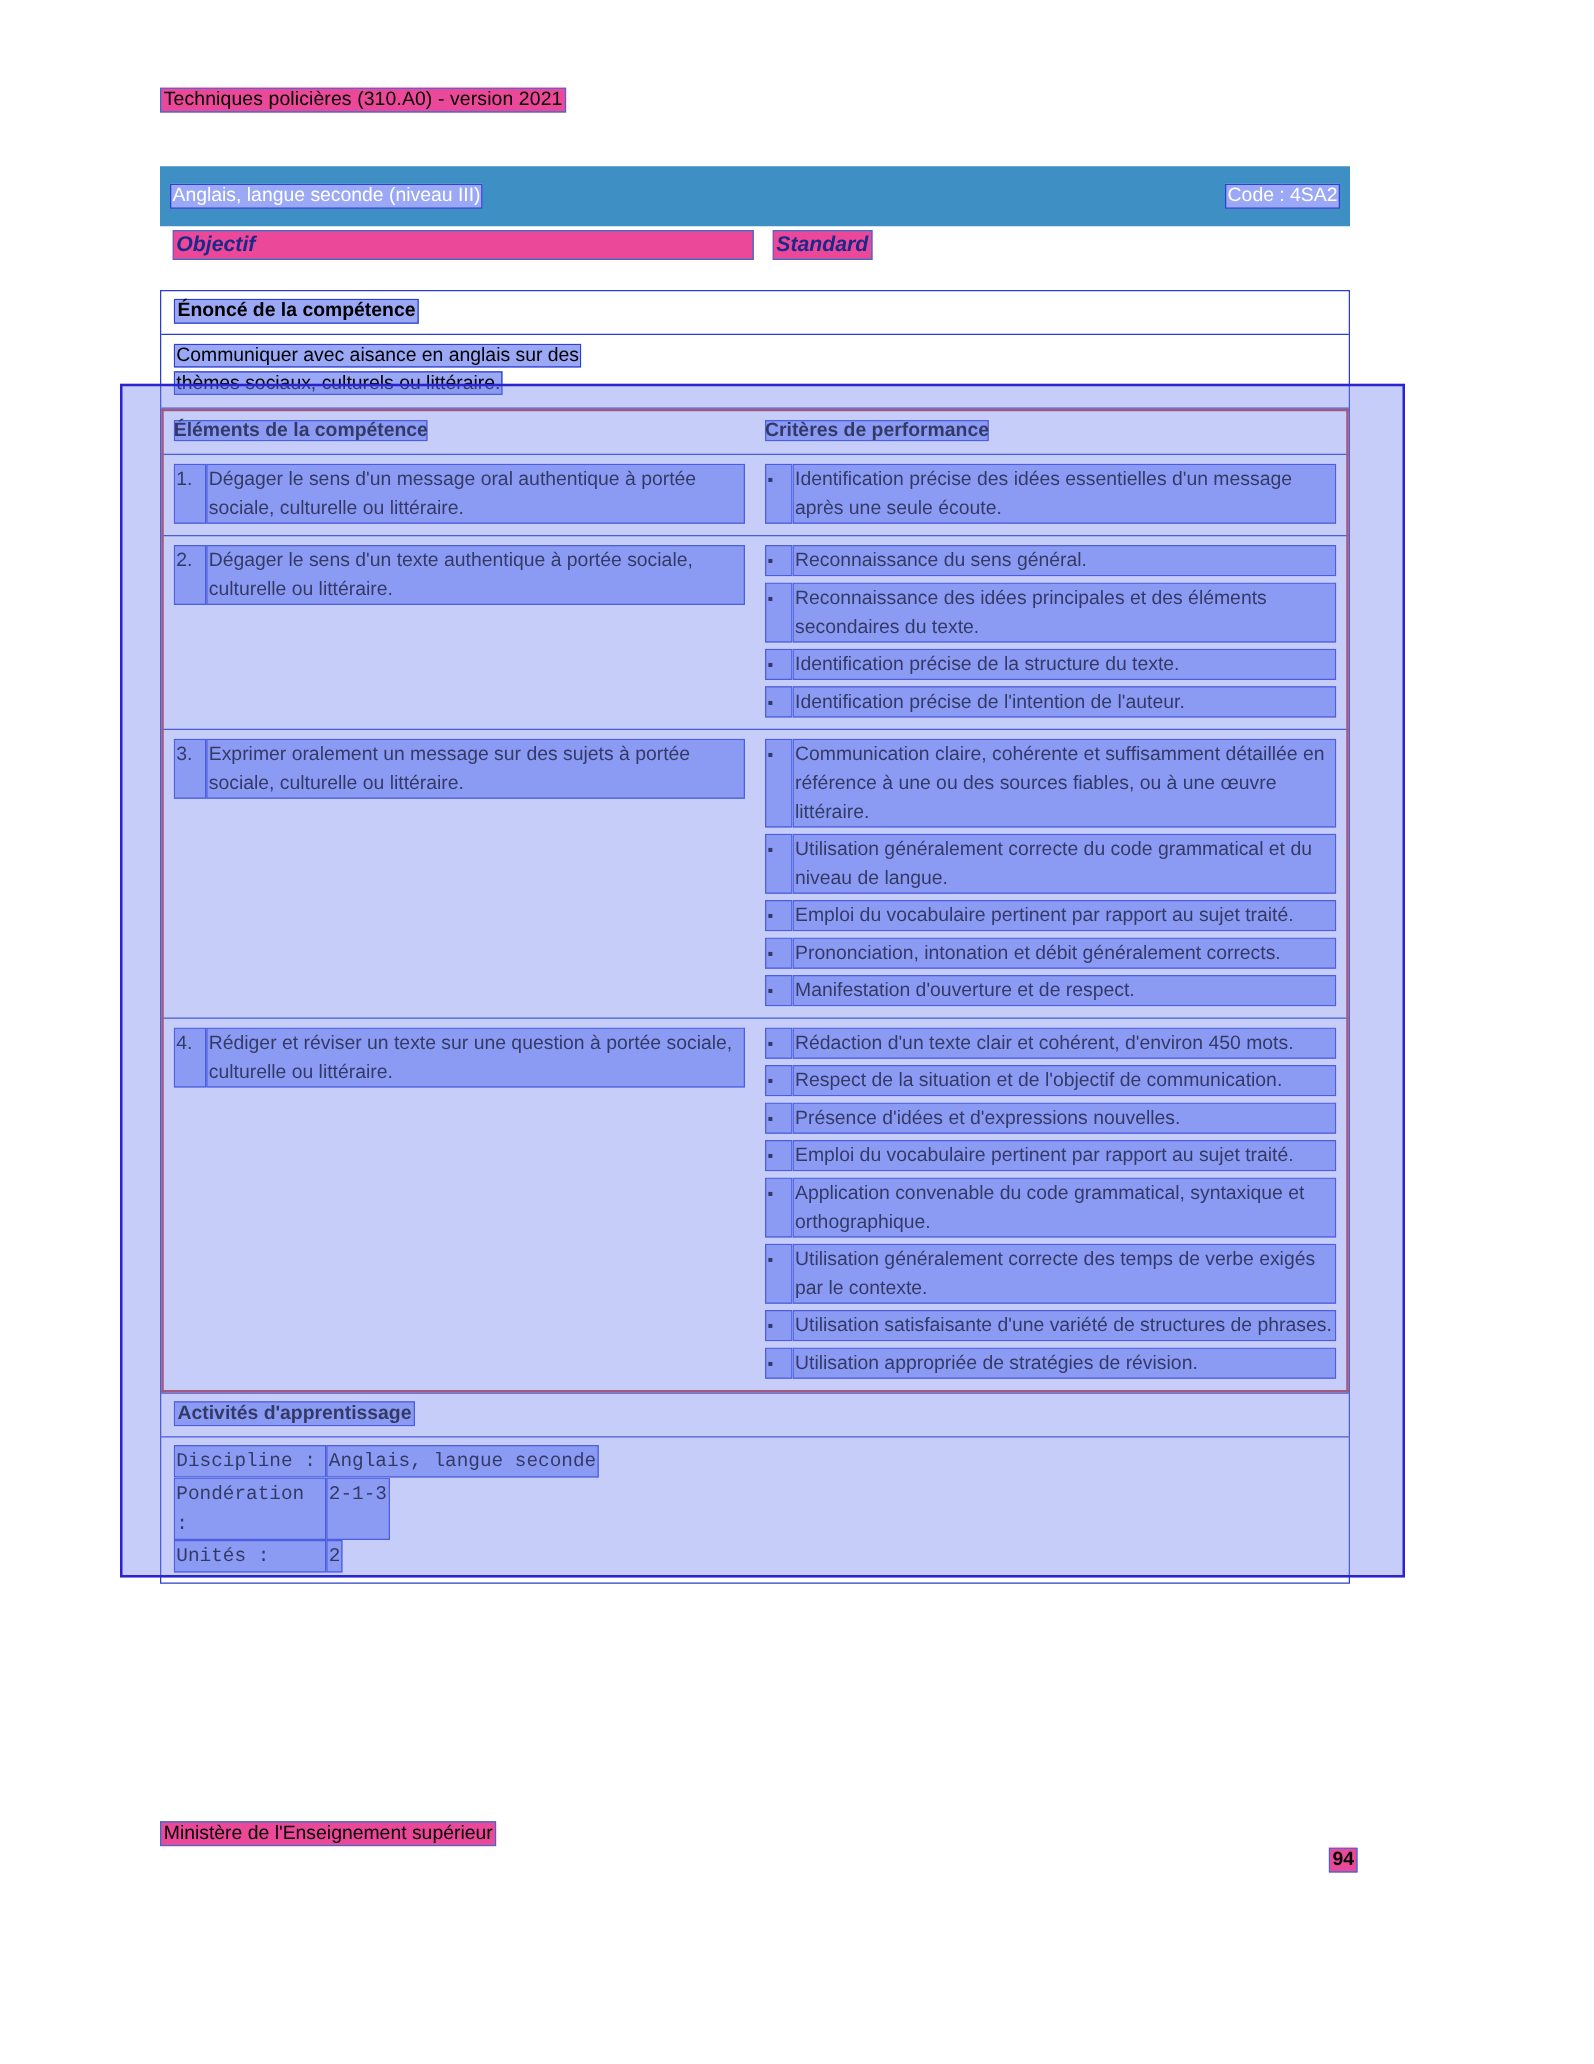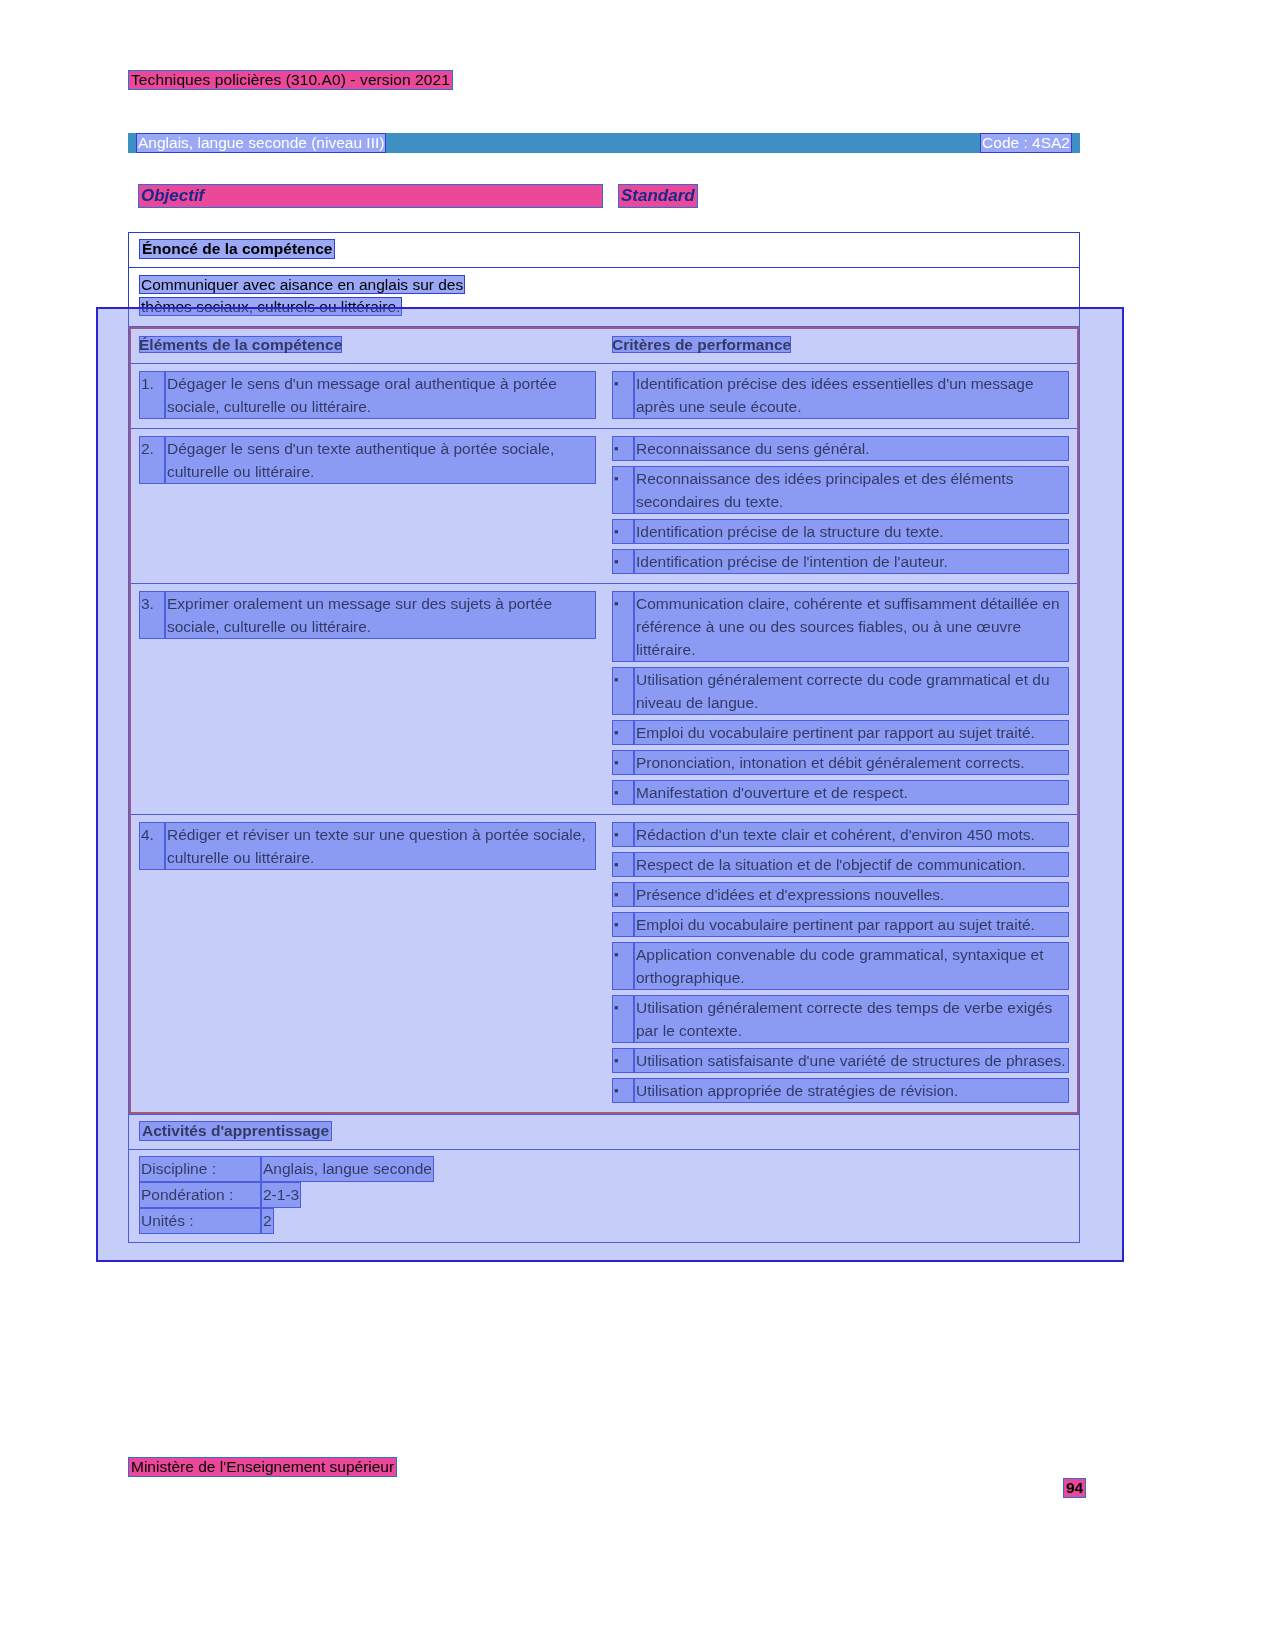--- a/index.html
+++ b/index.html
@@ -41,21 +41,21 @@
     letter-spacing: 0.1px;
     padding: 1px 3px;
   }
 
   
   .title-bar {
     position: absolute;
     left: 128px;
     top: 133px;
     width: 952px;
-    height: 20px;
+    height: 48px;
     background: #3d8fc4;
     color: #ffffff;
     display: flex;
     align-items: center;
     justify-content: space-between;
     padding: 0 8px;
     box-sizing: border-box;
     font-size: 15.5px;
   }
   .title-bar .t-left { padding: 1px 2px; }
@@ -172,20 +172,21 @@
   .bullet-item .body {
     flex: 1 1 auto;
     padding: 1px 2px;
   }
 
   
   .act-line {
     font-size: 15.5px;
     line-height: 24px;
     display: flex;
+    font-family: Liberation Mono, monospace;
   }
   .act-line .lbl {
     display: inline-block;
     padding: 1px 2px;
   }
 
   
   .overlay-sel {
     position: absolute;
     left: 96px;

